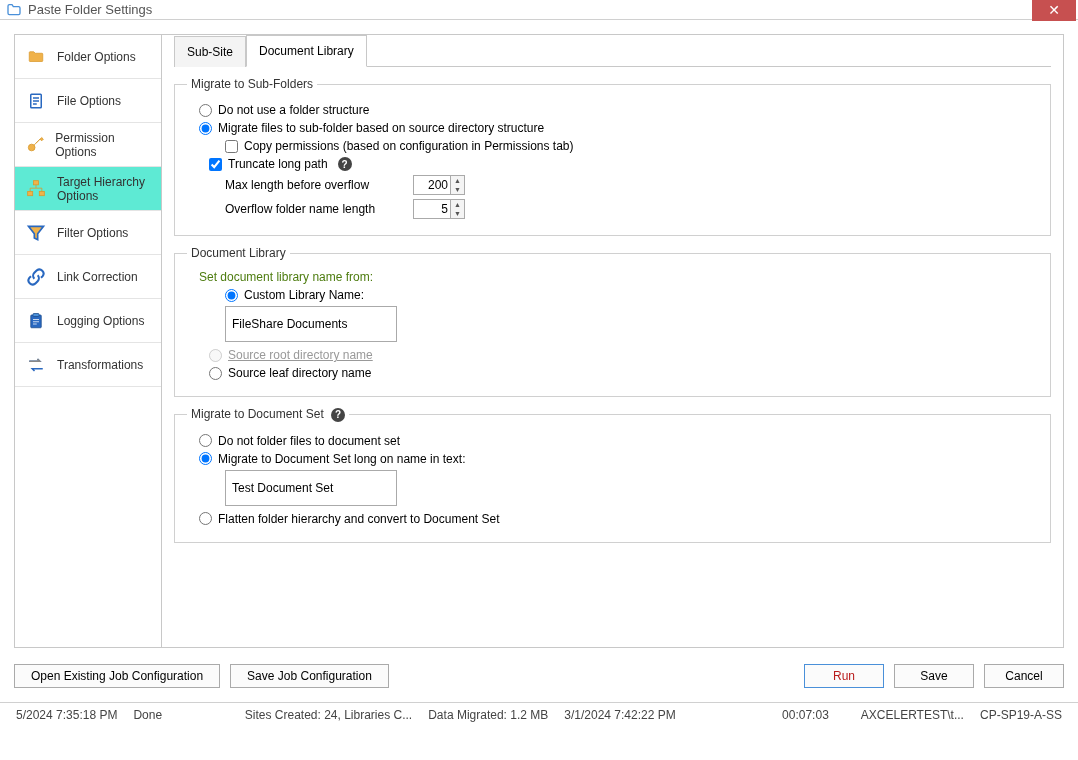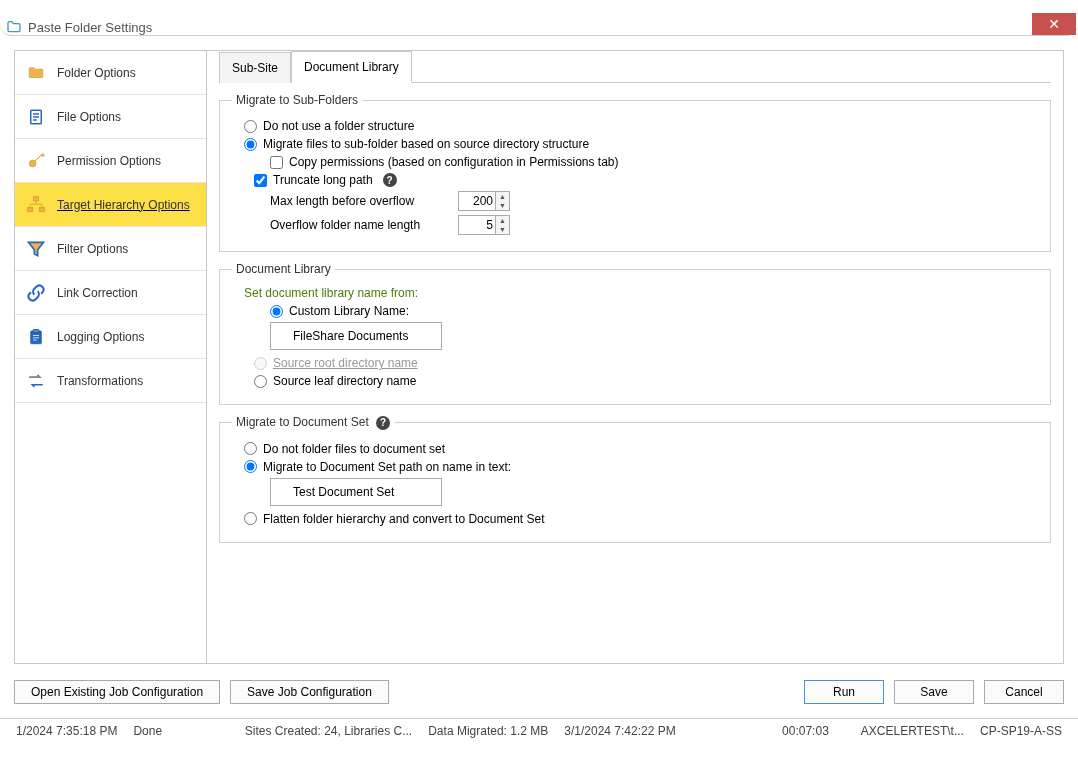--- a/index.html
+++ b/index.html
@@ -7,28 +7,27 @@
     margin: 0;
     font-family: "Segoe UI", Tahoma, sans-serif;
     font-size: 12px;
     background: #fff;
     color: #000;
     width: 1078px;
     height: 760px;
     overflow: hidden;
   }
   .titlebar {
-    height: 36px;
-    display: flex;
-    align-items: flex-end;
+    height: 20px;
+    display: flex;
+    align-items: center;
     padding: 0 0 0 6px;
     border-bottom: 1px solid #d0d0d0;
     background: #fff;
     color: #555;
-    border-radius: 12px;
   }
   .titlebar .icon {
     width: 16px; height: 16px;
     margin-right: 6px;
     color: #4a90d9;
   }
   .titlebar .title { flex: 1; font-size: 13px; }
   .titlebar .close {
     width: 44px; height: 22px;
     background: #c75050;
@@ -42,36 +41,35 @@
     height: 682px;
     display: flex;
     flex-direction: column;
   }
   .main-area {
     flex: 1;
     display: flex;
     gap: 0;
   }
   .sidebar {
-    width: 193px;
+    width: 148px;
     border: 1px solid #c8c8c8;
     background: #fff;
   }
   .side-item {
     height: 44px;
     display: flex;
     align-items: center;
     padding: 0 10px;
     gap: 10px;
     border-bottom: 1px solid #e4e4e4;
     cursor: pointer;
   }
   .side-item.selected {
-    background: #fde047;
-    text-decoration: underline;
+    background: #5eead4;
   }
   .side-item .sicon {
     width: 22px; height: 22px;
     display: flex; align-items: center; justify-content: center;
   }
   .side-item .slabel { font-size: 12px; color: #333; }
   .content {
     flex: 1;
     border: 1px solid #c8c8c8;
     border-left: none;
@@ -143,23 +141,23 @@
     border-left: 1px solid #aaa;
   }
   .spin-btns div {
     flex: 1;
     display: flex; align-items: center; justify-content: center;
     font-size: 7px; color: #555; cursor: pointer;
     background: #f4f4f4;
   }
   .textbox {
     width: 172px;
-    height: 28px;
+    height: 36px;
     border: 1px solid #aaa;
-    padding: 1px 22px;
+    padding: 1px 6px;
     font-family: inherit;
     font-size: 12px;
   }
   .help-icon {
     width: 14px; height: 14px;
     border-radius: 50%;
     background: #444;
     color: #fff;
     display: inline-flex;
     align-items: center; justify-content: center;
@@ -177,21 +175,21 @@
     height: 24px;
     padding: 0 16px;
     border: 1px solid #aaa;
     background: #fbfbfb;
     font-family: inherit;
     font-size: 12px;
     cursor: pointer;
     display: flex; align-items: center; justify-content: center;
     min-width: 80px;
   }
-  .btn.primary { border: 1px solid #4a90d9; color: #000000; }
+  .btn.primary { border: 1px solid #4a90d9; color: #b91c1c; }
   .statusbar {
     height: 24px;
     border-top: 1px solid #d0d0d0;
     display: flex;
     align-items: center;
     font-size: 12px;
     color: #444;
     padding: 0 8px;
     gap: 0;
   }
@@ -372,21 +370,21 @@
         <legend>
           <span>Migrate to Document Set</span>
           <span class="help-icon">?</span>
         </legend>
         <div class="radio-row">
           <input type="radio" name="ds" style="">
           <label>Do not folder files to document set</label>
         </div>
         <div class="radio-row">
           <input type="radio" name="ds" checked="" style="">
-          <label>Migrate to Document Set path on name in text:</label>
+          <label>Migrate to Document Set long on name in text:</label>
         </div>
         <div style="margin:2px 0 6px 38px;">
           <input class="textbox" value="Test Document Set" style="">
         </div>
         <div class="radio-row">
           <input type="radio" name="ds" style="">
           <label>Flatten folder hierarchy and convert to Document Set</label>
         </div>
       </fieldset>
     </div>
@@ -396,21 +394,21 @@
     <button class="btn" style="min-width:180px;">Open Existing Job Configuration</button>
     <button class="btn" style="min-width:150px;">Save Job Configuration</button>
     <div class="spacer"></div>
     <button class="btn primary">Run</button>
     <button class="btn">Save</button>
     <button class="btn">Cancel</button>
   </div>
 </div>
 
 <div class="statusbar">
-  <div>1/2024 7:35:18 PM</div>
+  <div>5/2024 7:35:18 PM</div>
   <div>Done</div>
   <div style="width:80px;"></div>
   <div>Sites Created: 24, Libraries C...</div>
   <div>Data Migrated: 1.2 MB</div>
   <div>3/1/2024 7:42:22 PM</div>
   <div style="width:110px;"></div>
   <div>00:07:03</div>
   <div class="spacer"></div>
   <div>AXCELERTEST\t...</div>
   <div>CP-SP19-A-SS</div>

